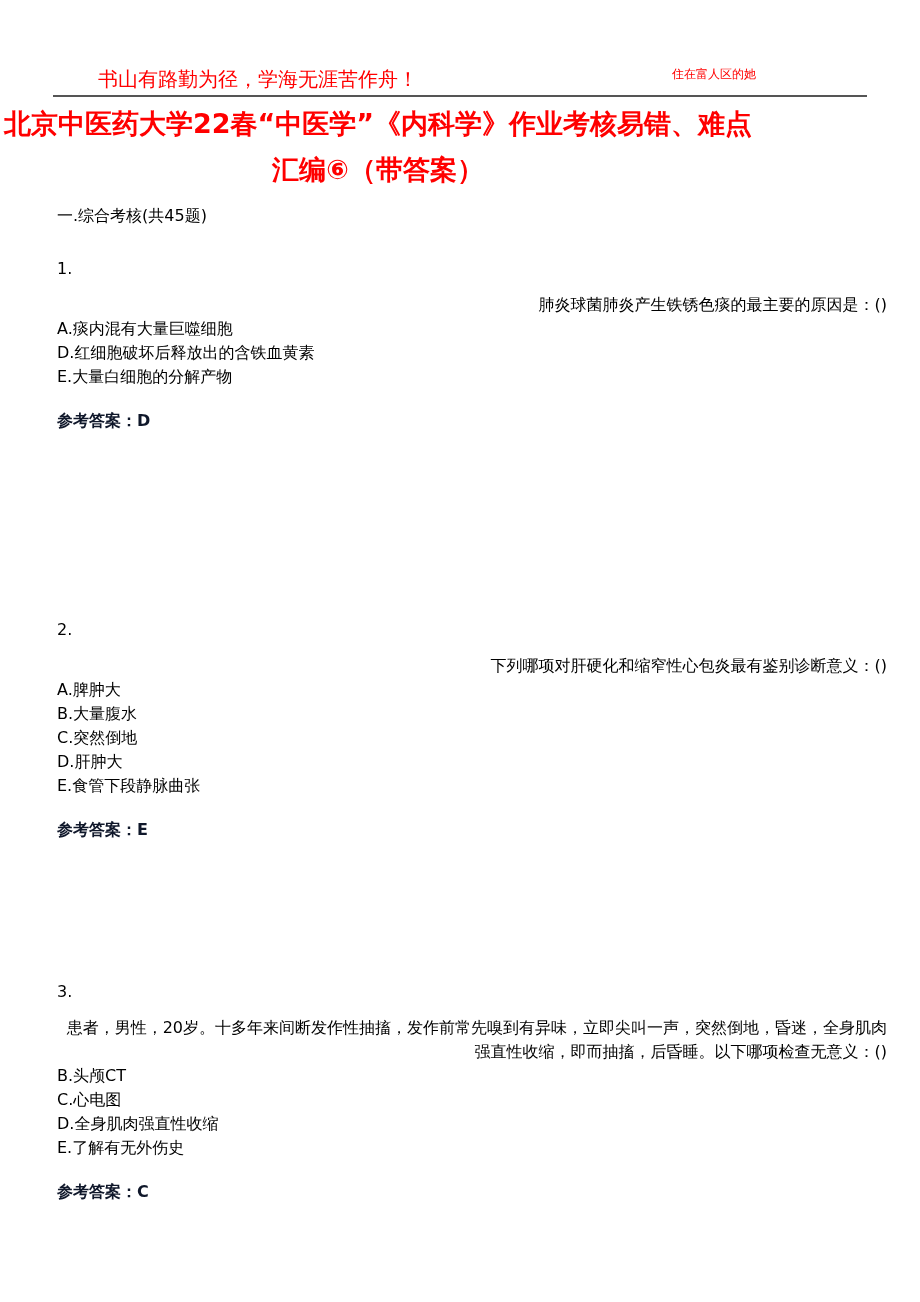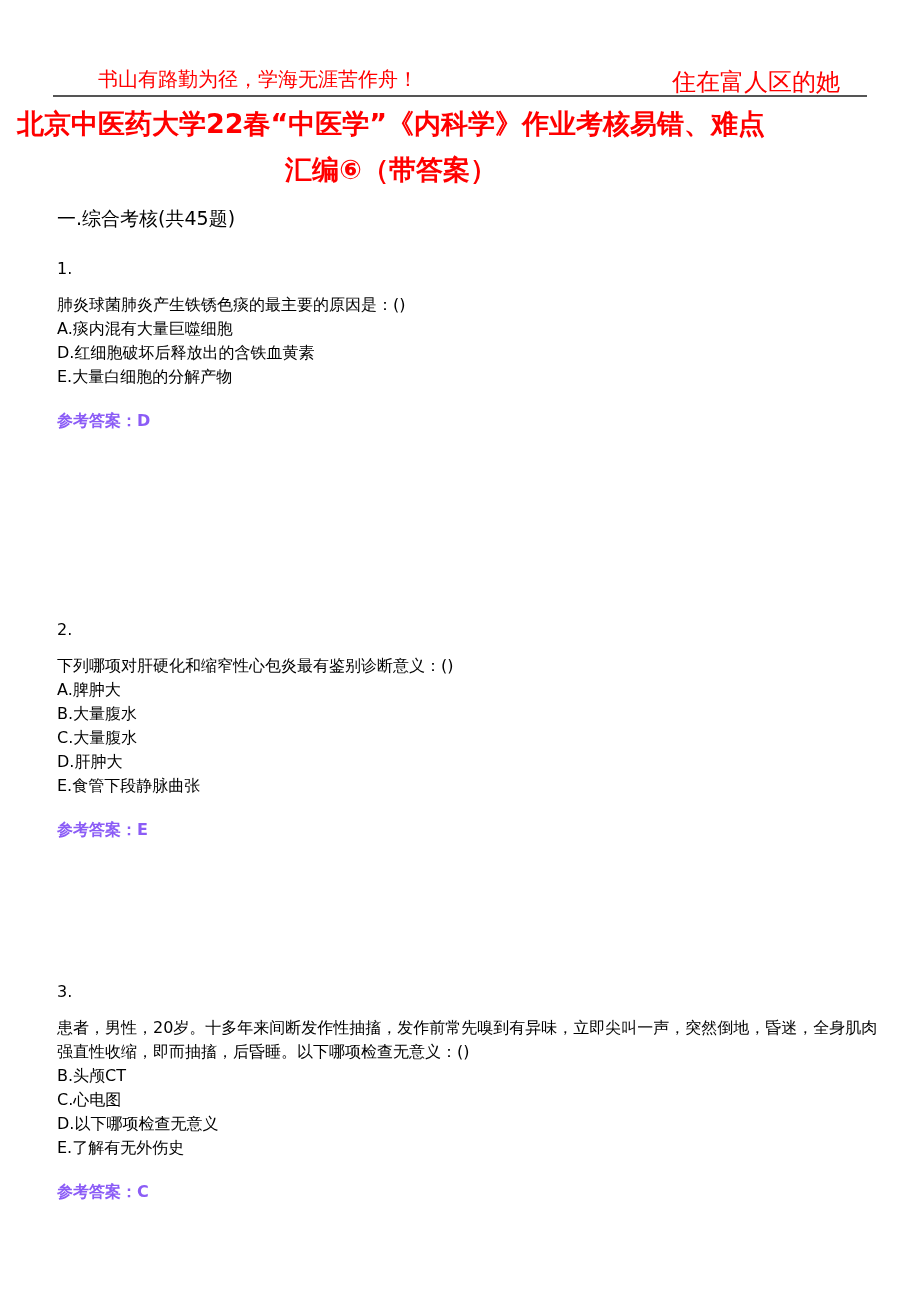--- a/index.html
+++ b/index.html
@@ -21,67 +21,67 @@
       top: 66px;
       font-size: 20px;
       color: #ff0000;
       letter-spacing: 0px;
       white-space: nowrap;
     }
     .header-author {
       position: absolute;
       left: 672px;
       top: 66px;
-      font-size: 24px;
+      font-size: 12px;
       color: #ff0000;
       white-space: nowrap;
     }
     .header-rule {
       position: absolute;
       left: 53px;
       top: 95px;
       width: 814px;
       height: 2px;
       background: #555555;
     }
     .doc-title {
       position: absolute;
-      left: 13px;
+      left: 0;
       width: 756px;
       text-align: center;
       color: #ff0000;
       font-weight: bold;
       font-size: 27px;
       white-space: nowrap;
     }
     .doc-title.line1 { top: 106px; }
     .doc-title.line2 { top: 152px; text-align: center; }
     .section-heading {
       position: absolute;
       left: 57px;
       top: 206px;
-      font-size: 19px;
+      font-size: 16px;
       white-space: nowrap;
     }
     .q-block {
       position: absolute;
       left: 57px;
       width: 830px;
       font-size: 16px;
       line-height: 24px;
     }
     .q-num {
       height: 24px;
       margin-bottom: 12px;
     }
-    .q-stem { white-space: normal; }
+    .q-stem { white-space: normal; text-align: right; }
     .q-option { white-space: nowrap; }
     .q-answer {
       margin-top: 20px;
-      color: #8b5cf6;
+      color: #0f172a;
       font-weight: bold;
       font-size: 16px;
     }
   </style>
 </head>
 <body>
 
 <div>
   <div class="header-motto">书山有路勤为径，学海无涯苦作舟！</div>
   <div class="header-author">住在富人区的她</div>
@@ -100,27 +100,27 @@
   <div class="q-option">D.红细胞破坏后释放出的含铁血黄素</div>
   <div class="q-option">E.大量白细胞的分解产物</div>
   <div class="q-answer">参考答案：D</div>
 </div>
 
 <div class="q-block" style="top:618px;">
   <div class="q-num">2.</div>
   <div class="q-stem">下列哪项对肝硬化和缩窄性心包炎最有鉴别诊断意义：()</div>
   <div class="q-option">A.脾肿大</div>
   <div class="q-option">B.大量腹水</div>
-  <div class="q-option">C.大量腹水</div>
+  <div class="q-option">C.突然倒地</div>
   <div class="q-option">D.肝肿大</div>
   <div class="q-option">E.食管下段静脉曲张</div>
   <div class="q-answer">参考答案：E</div>
 </div>
 
 <div class="q-block" style="top:980px;">
   <div class="q-num">3.</div>
   <div class="q-stem">患者，男性，20岁。十多年来间断发作性抽搐，发作前常先嗅到有异味，立即尖叫一声，突然倒地，昏迷，全身肌肉强直性收缩，即而抽搐，后昏睡。以下哪项检查无意义：()</div>
   <div class="q-option">B.头颅CT</div>
   <div class="q-option">C.心电图</div>
-  <div class="q-option">D.以下哪项检查无意义</div>
+  <div class="q-option">D.全身肌肉强直性收缩</div>
   <div class="q-option">E.了解有无外伤史</div>
   <div class="q-answer">参考答案：C</div>
 </div>
 
 </body></html>

